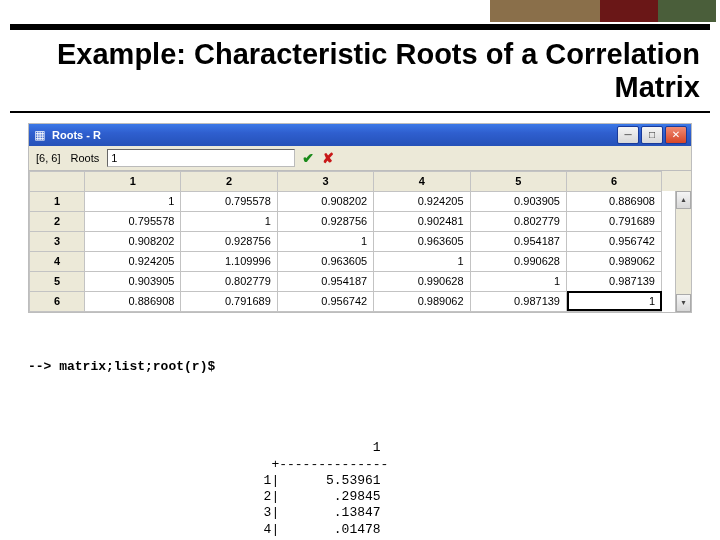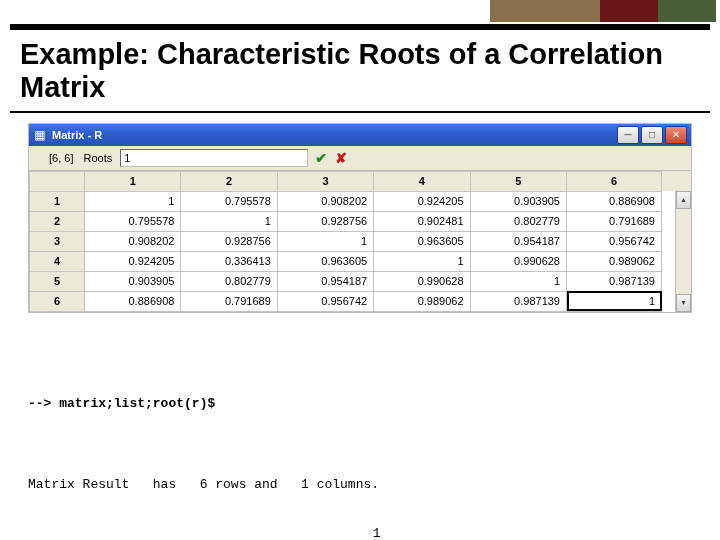--- a/index.html
+++ b/index.html
@@ -37,21 +37,21 @@
   }
   .rule-thin {
     margin: 0 10px;
     border-top: 2px solid #000;
   }
 
   h1.slide-title {
     font-family: Verdana, Arial, sans-serif;
     font-weight: 900;
     font-size: 29px;
-    text-align: left;
+    text-align: right;
     margin: 8px 20px 6px 20px;
     line-height: 1.15;
   }
 
   .matrix-window {
     margin: 10px 28px 0 28px;
     border: 1px solid #bdbdbd;
     font-family: "MS Sans Serif", Tahoma, Arial, sans-serif;
     font-size: 11px;
     background: #fff;
@@ -78,21 +78,21 @@
     border: 1px solid #1a3a99;
     border-radius: 2px;
     display: flex; align-items: center; justify-content: center;
     font-size: 10px;
     color: #2a2a2a;
   }
   .winbtn.close { background: linear-gradient(#f08b73,#d64527); color:#fff; }
 
   .toolbar {
     background: #ece9d8;
-    padding: 3px 18px;
+    padding: 3px 5px;
     display: flex;
     align-items: center;
     gap: 6px;
     border-bottom: 1px solid #bdbdbd;
   }
   .toolbar .dim {
     padding: 0 2px;
   }
   .toolbar label { padding: 0 2px; }
   .cell-input {
@@ -162,21 +162,21 @@
   }
 
   .console {
     margin: 14px 28px 0 28px;
     font-family: "Courier New", monospace;
     font-size: 13px;
     line-height: 1.25;
     white-space: pre;
     color: #000;
   }
-  .console .cmd { font-weight: bold; margin-top: 37px; }
+  .console .cmd { font-weight: bold; }
   .result-table {
     font-family: "Courier New", monospace;
     font-size: 13px;
     white-space: pre;
     margin-left: 220px;
   }
 </style>
 </head>
 <body>
 <div class="slide">
@@ -188,21 +188,21 @@
   </div>
   <div class="rule-heavy"></div>
 
   <h1 class="slide-title">Example: Characteristic Roots of a Correlation Matrix</h1>
 
   <div class="rule-thin"></div>
 
   <div class="matrix-window">
     <div class="titlebar">
       <span class="app-icon">▦</span>
-      <span class="caption">Matrix - R</span>
+      <span class="caption">Roots - R</span>
       <div class="winbtns">
         <div class="winbtn">─</div>
         <div class="winbtn">□</div>
         <div class="winbtn close">✕</div>
       </div>
     </div>
     <div class="toolbar">
       <span class="dim">[6, 6]</span>
       <label>Roots</label>
       <input class="cell-input" value="1" style="">
@@ -248,21 +248,21 @@
               <td class="">0.928756</td>
               <td class="">1</td>
               <td class="">0.963605</td>
               <td class="">0.954187</td>
               <td class="">0.956742</td>
               <td style="border:none;background:#fff;width:16px"></td>
             </tr>
             <tr>
               <th class="rowhdr">4</th>
               <td class="">0.924205</td>
-              <td class="">0.336413</td>
+              <td class="">1.109996</td>
               <td class="">0.963605</td>
               <td class="">1</td>
               <td class="">0.990628</td>
               <td class="">0.989062</td>
               <td style="border:none;background:#fff;width:16px"></td>
             </tr>
             <tr>
               <th class="rowhdr">5</th>
               <td class="">0.903905</td>
               <td class="">0.802779</td>
@@ -287,21 +287,20 @@
       <div class="vscroll">
         <div class="sbtn">▴</div>
         <div class="sbtn">▾</div>
       </div>
     </div>
   </div>
 
   <div class="console">
     <div class="cmd">--&gt; matrix;list;root(r)$</div>
     <br>
-    <div>Matrix Result   has   6 rows and   1 columns.</div>
     <div class="result-table" id="result-lines">                1
    +--------------
   1|      5.53961
   2|       .29845
   3|       .13847
   4|       .01478
   5|       .00608
   6|       .00260</div>
   </div>
 

